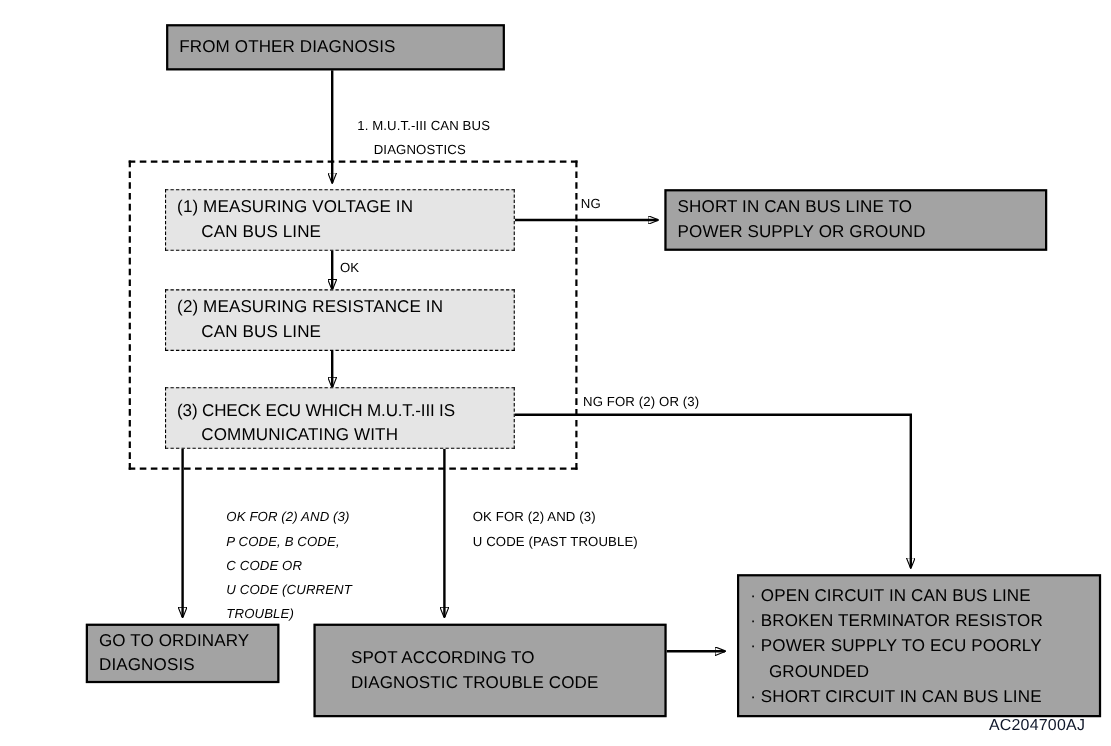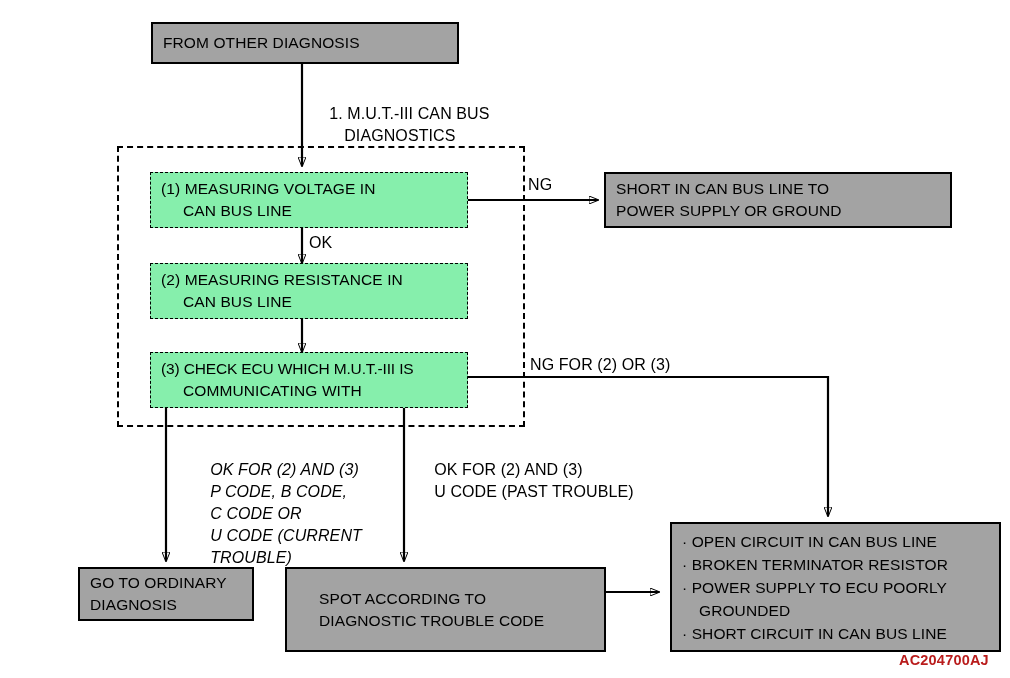--- a/index.html
+++ b/index.html
@@ -29,21 +29,21 @@
     line-height: 22px;
     color: #000;
     letter-spacing: 0.1px;
   }
   .solid-box {
     border: 2px solid #000;
     background: #a3a3a3;
   }
   .dashed-box {
     border: 1.6px dashed #000;
-    background: #86efac;
+    background: #e5e5e5;
   }
   .node .line {
     display: block;
     white-space: pre;
   }
   .pad-l {
     padding-left: 10px;
     padding-right: 6px;
   }
   .indent {
@@ -55,32 +55,32 @@
   .group-box {
     position: absolute;
     box-sizing: border-box;
     border: 2.2px dashed #000;
     border-image: none;
     background: transparent;
     pointer-events: none;
   }
   .label {
     position: absolute;
-    font-size: 16px;
+    font-size: 12px;
     line-height: 22px;
     white-space: pre;
     color: #000;
     letter-spacing: 0.1px;
   }
   .code-label {
     position: absolute;
     font-size: 14.5px;
-    font-weight: bold;
+    font-weight: normal;
     letter-spacing: 0.2px;
-    color: #b91c1c;
+    color: #0f172a;
   }
   svg.wires {
     position: absolute;
     left: 0;
     top: 0;
     width: 1010px;
     height: 678px;
     pointer-events: none;
   }
   svg.wires line, svg.wires path, svg.wires polyline {
@@ -137,21 +137,21 @@
     <span class="line indent">CAN BUS LINE</span>
   </div>
 
   <div class="label" style="left:309px; top:232px;">OK</div>
 
   <div class="node dashed-box pad-l" style="left:150px; top:263px; width:318px; height:56px;">
     <span class="line">(2) MEASURING RESISTANCE IN</span>
     <span class="line indent">CAN BUS LINE</span>
   </div>
 
-  <div class="node dashed-box pad-l" style="left:150px; top:352px; width:318px; height:56px;">
+  <div class="node dashed-box pad-l" style="left:150px; top:352px; width:318px; height:56px;justify-content:flex-end;">
     <span class="line" style="letter-spacing:-0.15px;">(3) CHECK ECU WHICH M.U.T.-III IS</span>
     <span class="line indent">COMMUNICATING WITH</span>
   </div>
 
   <div class="label" style="left:528px; top:174px;">NG</div>
 
   <div class="node solid-box pad-l" style="left:604px; top:172px; width:348px; height:56px;">
     <span class="line">SHORT IN CAN BUS LINE TO</span>
     <span class="line">POWER SUPPLY OR GROUND</span>
   </div>

